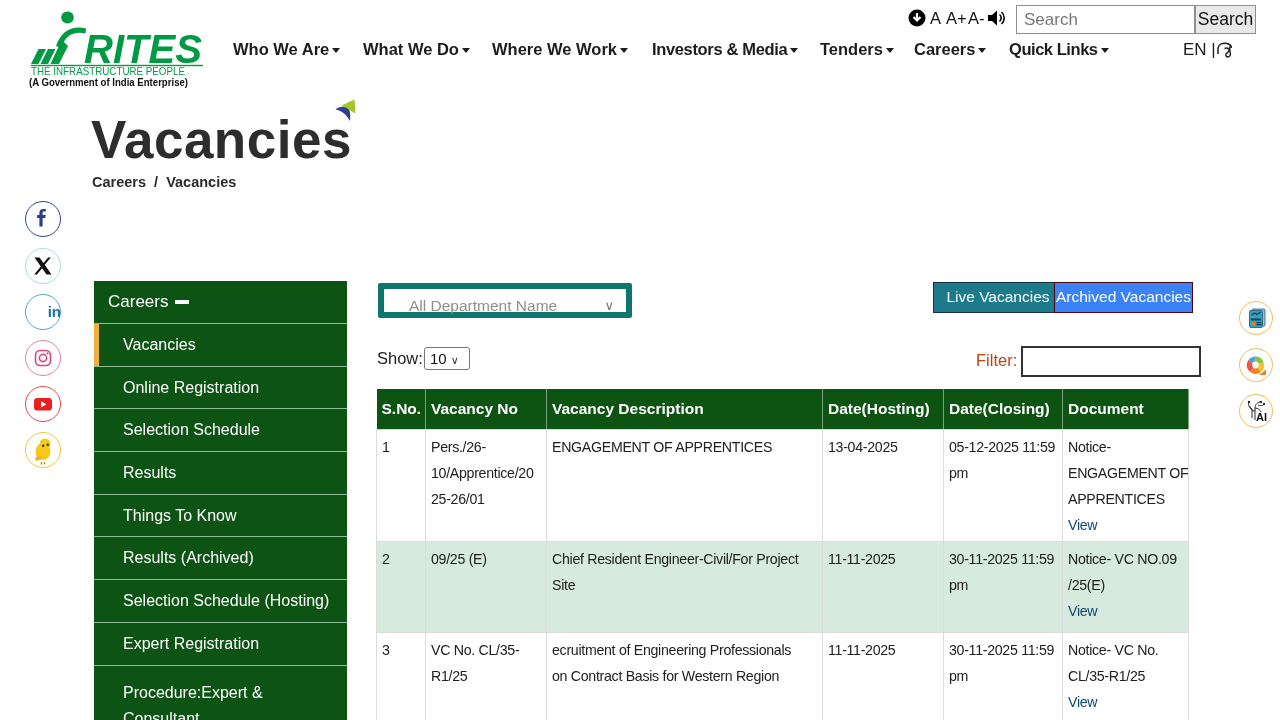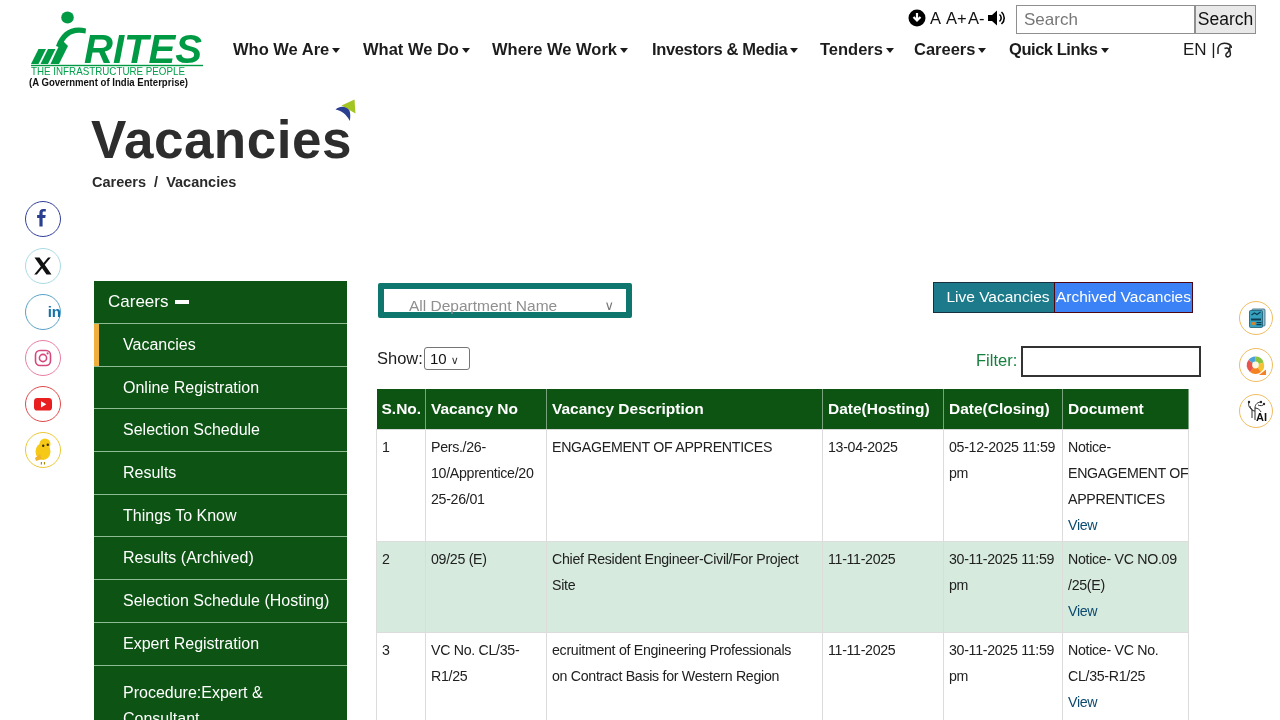--- a/index.html
+++ b/index.html
@@ -27,21 +27,21 @@
 #sidebar .item.active:before { content:""; position:absolute; left:0; top:0; bottom:0; width:5px; background:#efaf3e; }
 #sidebar .item.tall { height:86px; line-height:26px; padding-top:14px; white-space:normal; }
 
 #deptsel { position:absolute; left:378px; top:283px; width:254px; height:35px; border:6px solid #0f766e; background:#fff; border-radius:2px; font-size:15.5px; color:#8f8f8f; line-height:33px; padding-left:25px; }
 #deptsel .chev { position:absolute; right:12px; top:0; color:#777; font-size:13px; }
 .btn { position:absolute; top:282px; height:31px; color:#fff; font-size:15.5px; text-align:center; line-height:28px; white-space:nowrap; }
 #btnlive { left:933px; width:130px; background:#1d7a8a; border:1px solid #16303f; }
 #btnarch { left:1054px; width:139px; background:#3b82f6; border:1px solid #4d060d; }
 #showlbl { position:absolute; left:377px; top:349px; font-size:16.5px; color:#1c1c1c; }
 #showsel { position:absolute; left:424px; top:347px; width:46px; height:23px; border:1px solid #767676; border-radius:3px; background:#fff; font-size:15px; color:#111; line-height:21px; padding-left:5px; }
-#filtlbl { position:absolute; left:976px; top:351px; font-size:16.5px; color:#15803d; }
+#filtlbl { position:absolute; left:976px; top:351px; font-size:16.5px; color:#c2410c; }
 #filtin { position:absolute; left:1021px; top:346px; width:180px; height:31px; border:2px solid #333; background:#fff; }
 
 #tbl { position:absolute; left:376px; top:389px; width:812px; border-collapse:collapse; table-layout:fixed; font-size:15px; color:#212121; }
 #tbl th { background:#0d5413; color:#fff; font-size:15.5px; font-weight:bold; text-align:left; height:40px; padding:0 16px 0 5px; border-right:1px solid rgba(255,255,255,0.45); border-bottom:1px solid #d8d8d8; }
 #tbl td { vertical-align:top; border:1px solid #dcdcdc; padding:4px 3px 0 5px; line-height:26px; font-size:14.2px; letter-spacing:-0.3px; white-space:nowrap; }
 #tbl tr.alt td { background:#d6eade; }
 #tbl a { color:#0c4a6e; text-decoration:none; }
 </style>
 </head>
 <body>

